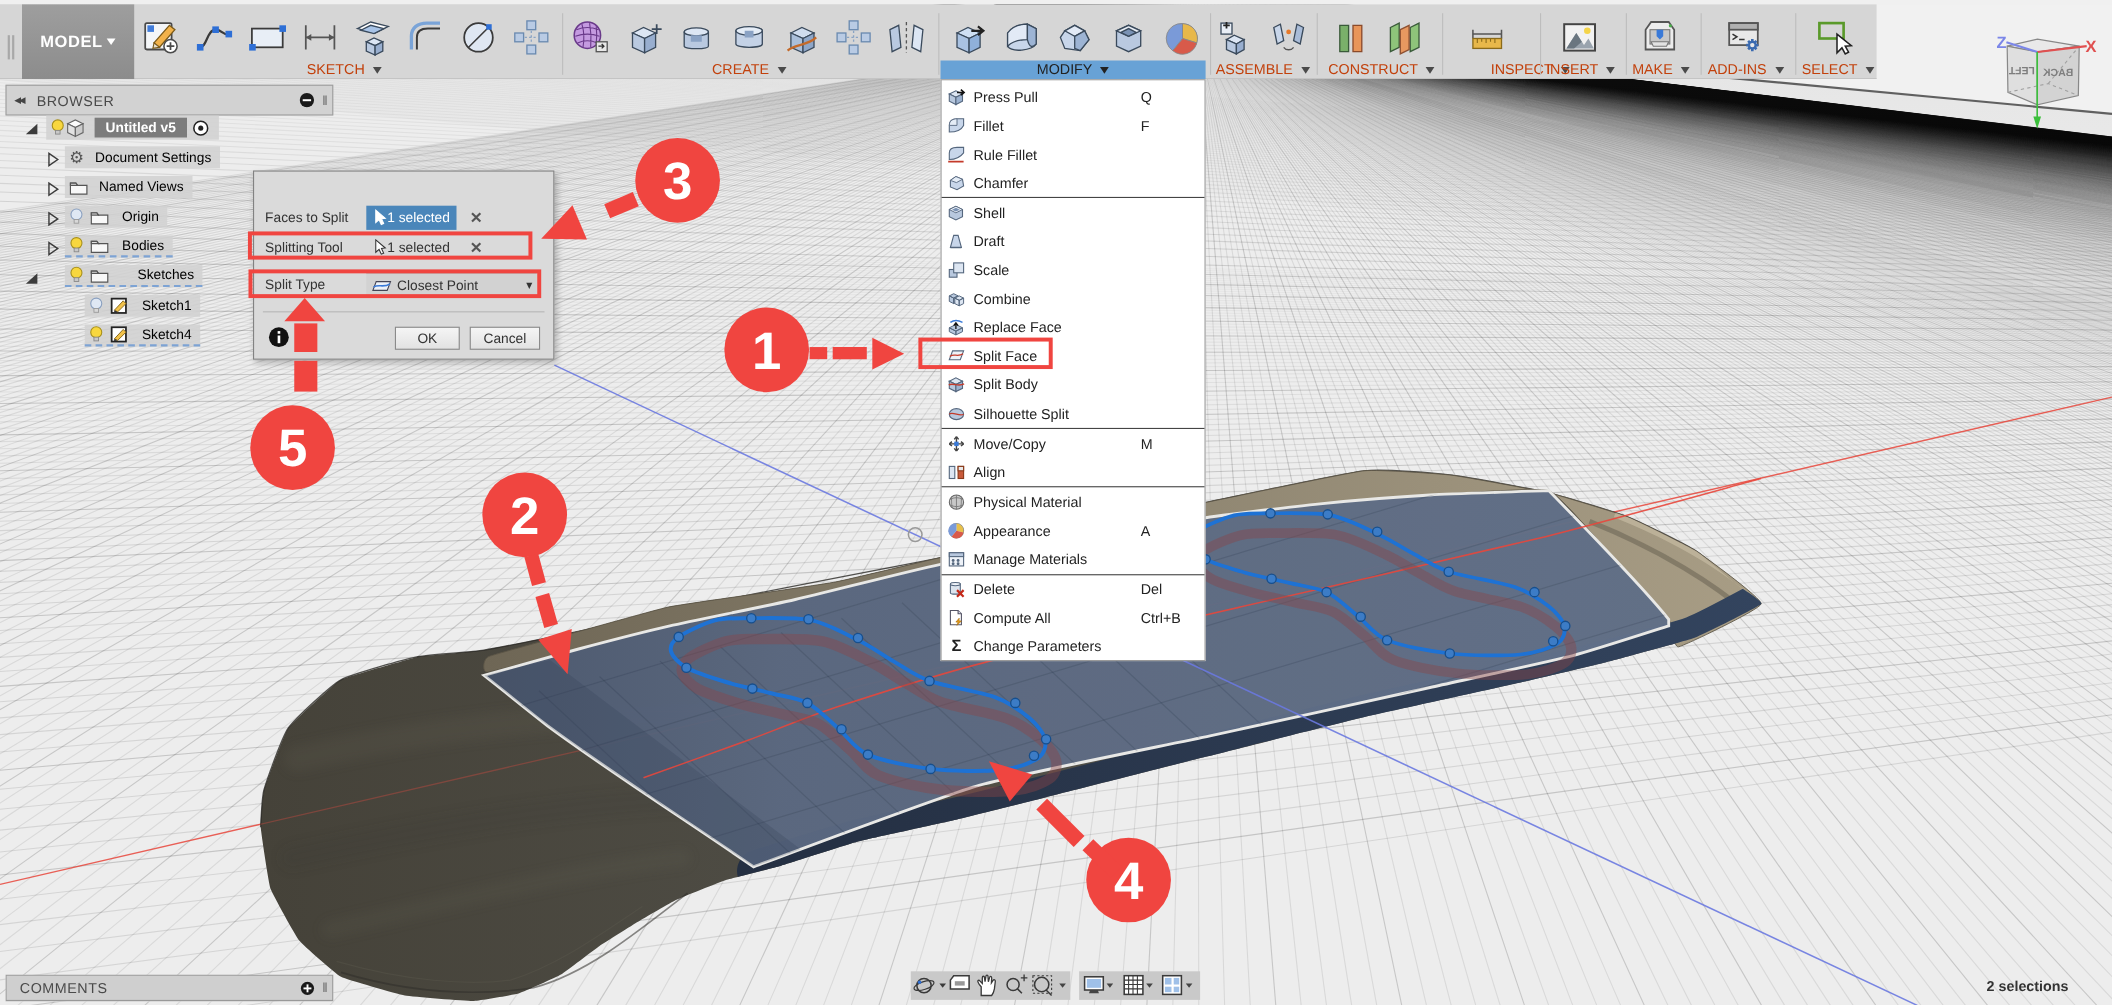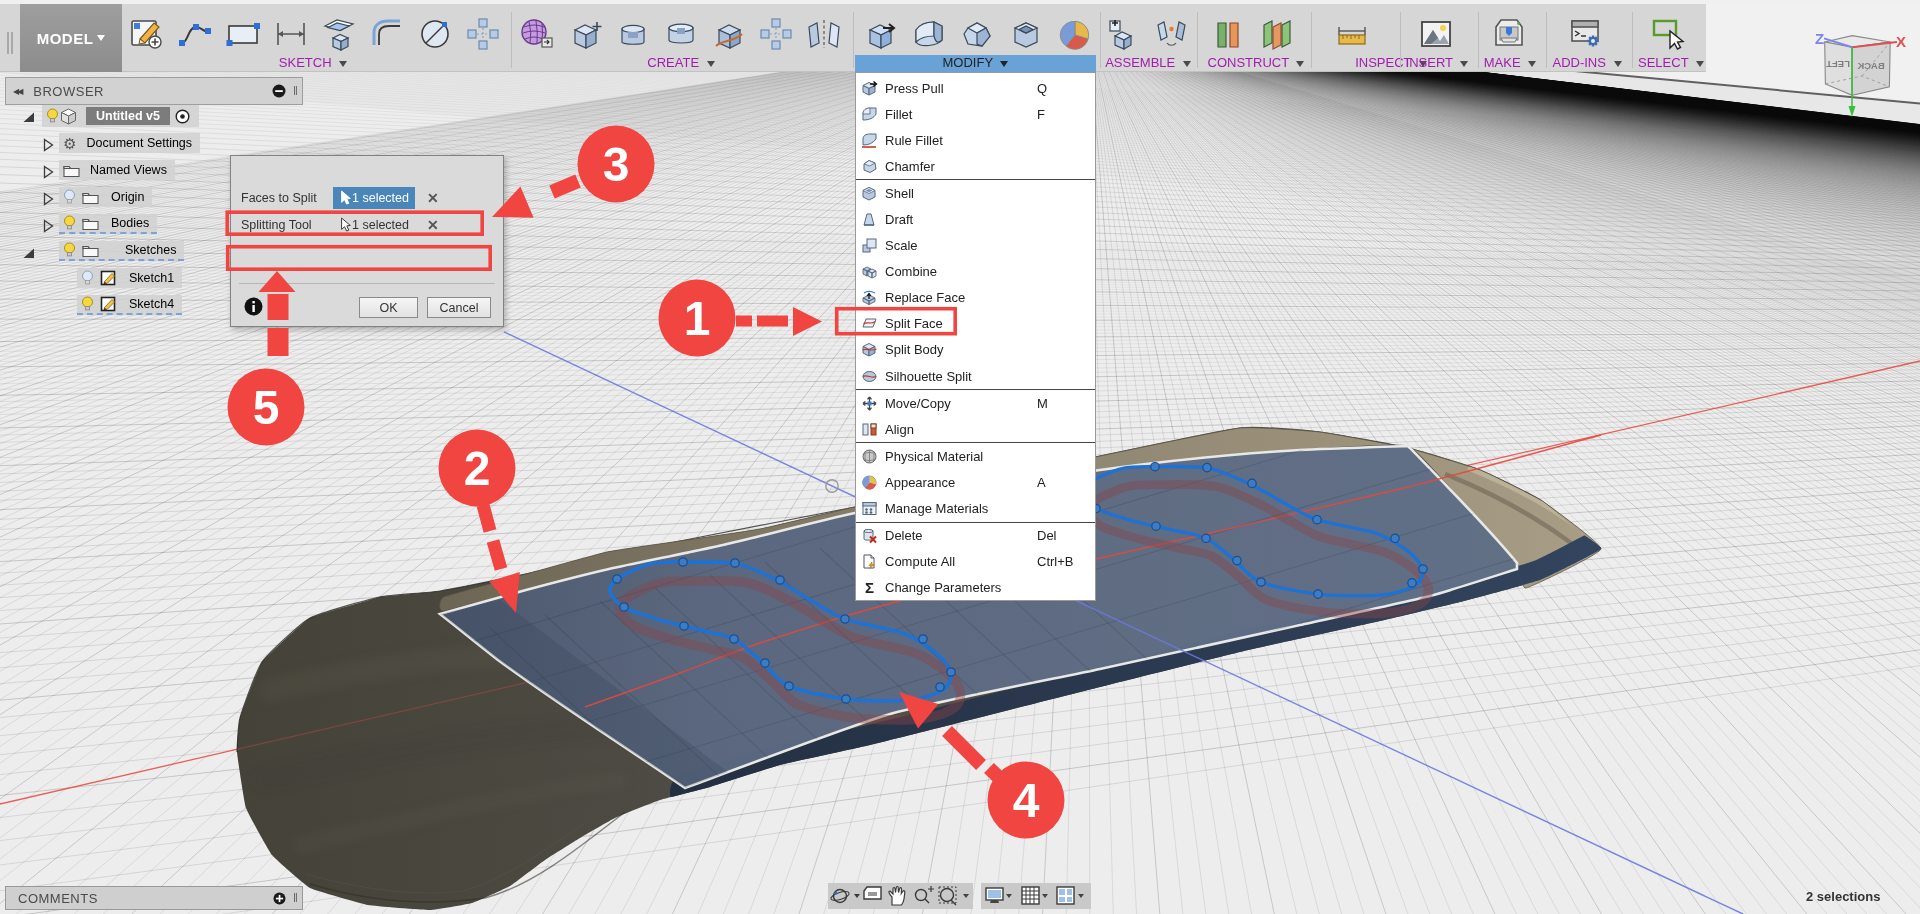--- a/index.html
+++ b/index.html
@@ -1,21 +1,21 @@
 <!DOCTYPE html>
 <html><head><meta charset="utf-8"><style>
 *{margin:0;padding:0;box-sizing:border-box;}
 html,body{width:1920px;height:914px;overflow:hidden;font-family:"Liberation Sans",sans-serif;background:#ededed;}
 #stage{position:relative;width:1920px;height:914px;overflow:hidden;}
 #topstrip{position:absolute;left:0;top:0;width:1920px;height:4px;background:#f0f0f0;z-index:10;}
 #toolbar{position:absolute;left:0;top:4px;width:1706px;height:68px;background:#d6d6d6;z-index:10;border-bottom:1px solid #c2c2c2;}
 #modelbtn{position:absolute;left:20px;top:0px;width:102px;height:68px;background:linear-gradient(#9e9e9e,#8c8c8c);color:#fff;font-size:15px;font-weight:bold;display:flex;align-items:center;justify-content:center;letter-spacing:0.5px;}
 .grip{position:absolute;width:2px;height:22px;background:#a8a8a8;}
 .dd{display:inline-block;width:0;height:0;border-left:4.5px solid transparent;border-right:4.5px solid transparent;border-top:6px solid #4a4a4a;margin-left:4px;}
-.tlabel{position:absolute;top:51px;height:17px;font-size:13px;color:#a21caf;text-align:center;}
+.tlabel{position:absolute;top:51px;height:17px;font-size:13px;color:#c2410c;text-align:center;}
 .tdiv{position:absolute;top:8px;width:1px;height:56px;background:#bdbdbd;}
 #modlabel{position:absolute;left:855px;top:51px;width:241px;height:17px;background:#68a2d6;font-size:13px;color:#222;text-align:center;z-index:12;}
 #modlabel .dd{border-top-color:#222;}
 #browserbar{position:absolute;left:5px;top:77px;width:298px;height:28px;background:#d2d2d2;border:1px solid #9e9e9e;z-index:11;display:flex;align-items:center;}
 .bb-coll{font-size:8px;color:#444;margin-left:7px;letter-spacing:-2px;}
 .bb-t{font-size:13px;color:#4a4a4a;margin-left:12px;letter-spacing:0.5px;flex:1;}
 .bb-grip{font-size:12px;color:#666;margin-right:4px;}
 .brow{position:absolute;height:20px;background:rgba(209,209,209,0.88);display:flex;align-items:center;padding:0 8px 0 4px;z-index:11;}
 .brow.dashed{border-bottom:2px dashed #7da3d4;}
 .bt{font-size:12.5px;color:#000000;white-space:nowrap;}
@@ -2719,20 +2719,31 @@
       <div class="drow" style="top:56px;">
         <span class="dlabel">Splitting Tool</span>
         <span class="dsel">
           <svg width="13" height="16" viewBox="0 0 15 18" style="flex:none;">
             <path d="M 3,1 L 3,14 L 6.5,11 L 8.8,16 L 11.3,15 L 9,10 L 13,9.5 Z" fill="#fff" stroke="#333" stroke-width="1.1"></path>
           </svg>
           <span>1 selected</span>
         </span>
         <span class="dx">✕</span>
       </div>
+      <div class="drow" style="top:90px;">
+        <span class="dlabel">Split Type</span>
+        <span class="dtype">
+          <svg width="20" height="15" viewBox="0 0 20 15" style="flex:none;">
+            <path d="M 2,12 L 5,4 L 18,4 L 15,12 Z" fill="#eef2f8" stroke="#445"></path>
+            <path d="M 2.5,9 C 7,6 12,10 17.5,6" stroke="#3a7ad8" fill="none" stroke-width="1.4"></path>
+          </svg>
+          <span style="margin-left:4px;">Closest Point</span>
+          <span class="ddk">▾</span>
+        </span>
+      </div>
       <div class="dsep"></div>
       <div class="dinfo"><svg width="19" height="19" viewBox="0 0 19 19">
           <circle cx="9.5" cy="9.5" r="9" fill="#111"></circle>
           <rect x="8.4" y="4" width="2.4" height="2.4" fill="#fff"></rect>
           <rect x="8.4" y="8" width="2.4" height="7" fill="#fff"></rect>
         </svg></div>
       <div class="dbtn" style="left:128px;width:59px;">OK</div>
       <div class="dbtn" style="left:196px;width:64px;">Cancel</div>
     </div>
 <div id="commentsbar">

